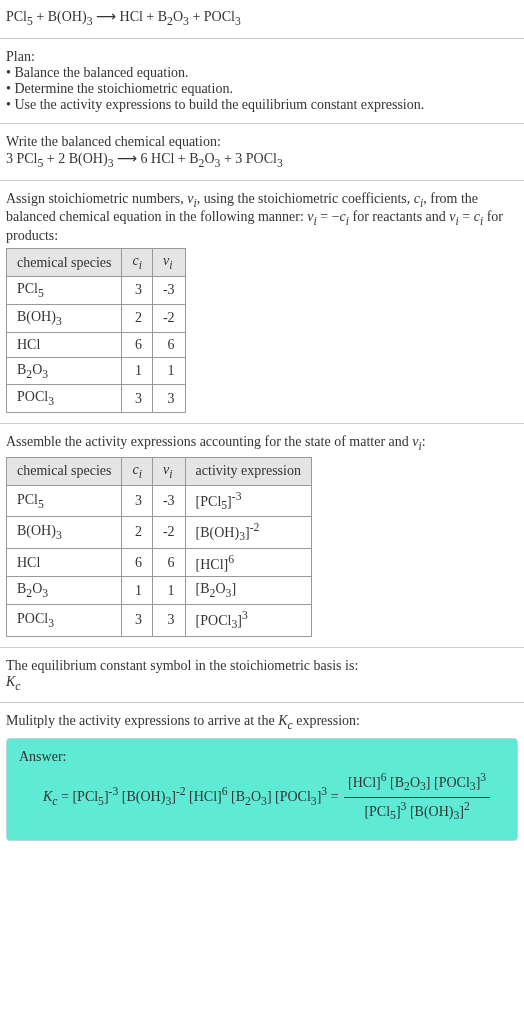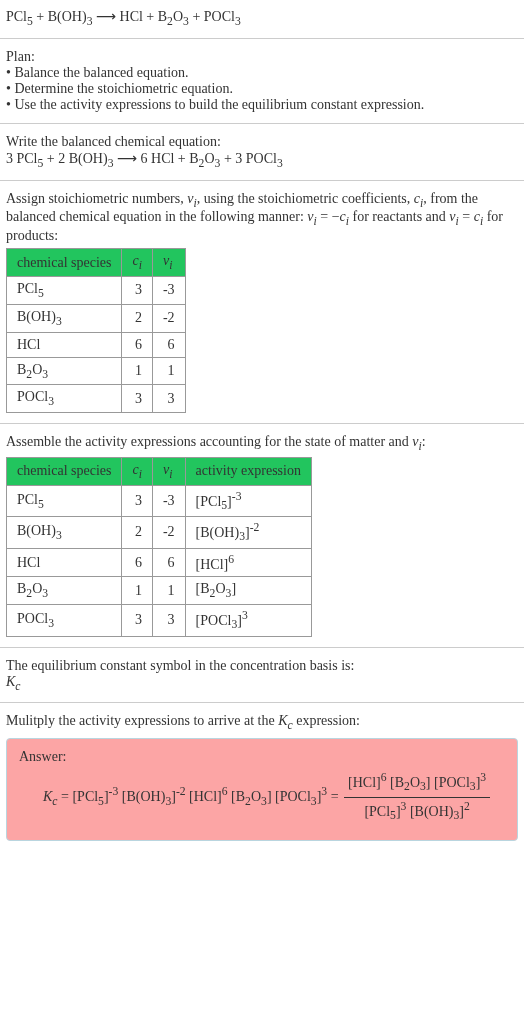--- a/index.html
+++ b/index.html
@@ -24,27 +24,27 @@
     margin-top: 4px;
     font-size: 14px;
   }
   table.stoich th, table.stoich td {
     border: 1px solid #999;
     padding: 4px 10px;
     text-align: left;
   }
   table.stoich th {
     font-weight: normal;
-    background: #22c55e;
+    background: #e5e5e5;
   }
   table.stoich td.num {
     text-align: right;
   }
   .answer-box {
-    background: #fca5a5;
+    background: #5eead4;
     border: 1px solid #b9d5df;
     border-radius: 4px;
     padding: 10px 12px;
     margin-top: 6px;
   }
   .frac {
     display: inline-block;
     vertical-align: middle;
     text-align: center;
     margin: 4px 2px;
@@ -165,21 +165,21 @@
       <td class="num">3</td>
       <td class="num">3</td>
       <td>[POCl<sub>3</sub>]<sup>3</sup></td>
     </tr>
   </tbody>
     </table>
 </div>
 <hr>
 
 <div class="section">
-  <div>The equilibrium constant symbol in the concentration basis is:</div>
+  <div>The equilibrium constant symbol in the stoichiometric basis is:</div>
   <div><i>K<sub>c</sub></i></div>
 </div>
 <hr>
 
 <div class="section">
   <div>Mulitply the activity expressions to arrive at the <i>K<sub>c</sub></i> expression:</div>
   <div class="answer-box">
     <div>Answer:</div>
     <div class="expr-line eq-pad">
       <span><i>K<sub>c</sub></i> = [PCl<sub>5</sub>]<sup>-3</sup> [B(OH)<sub>3</sub>]<sup>-2</sup> [HCl]<sup>6</sup> [B<sub>2</sub>O<sub>3</sub>] [POCl<sub>3</sub>]<sup>3</sup> = </span>

